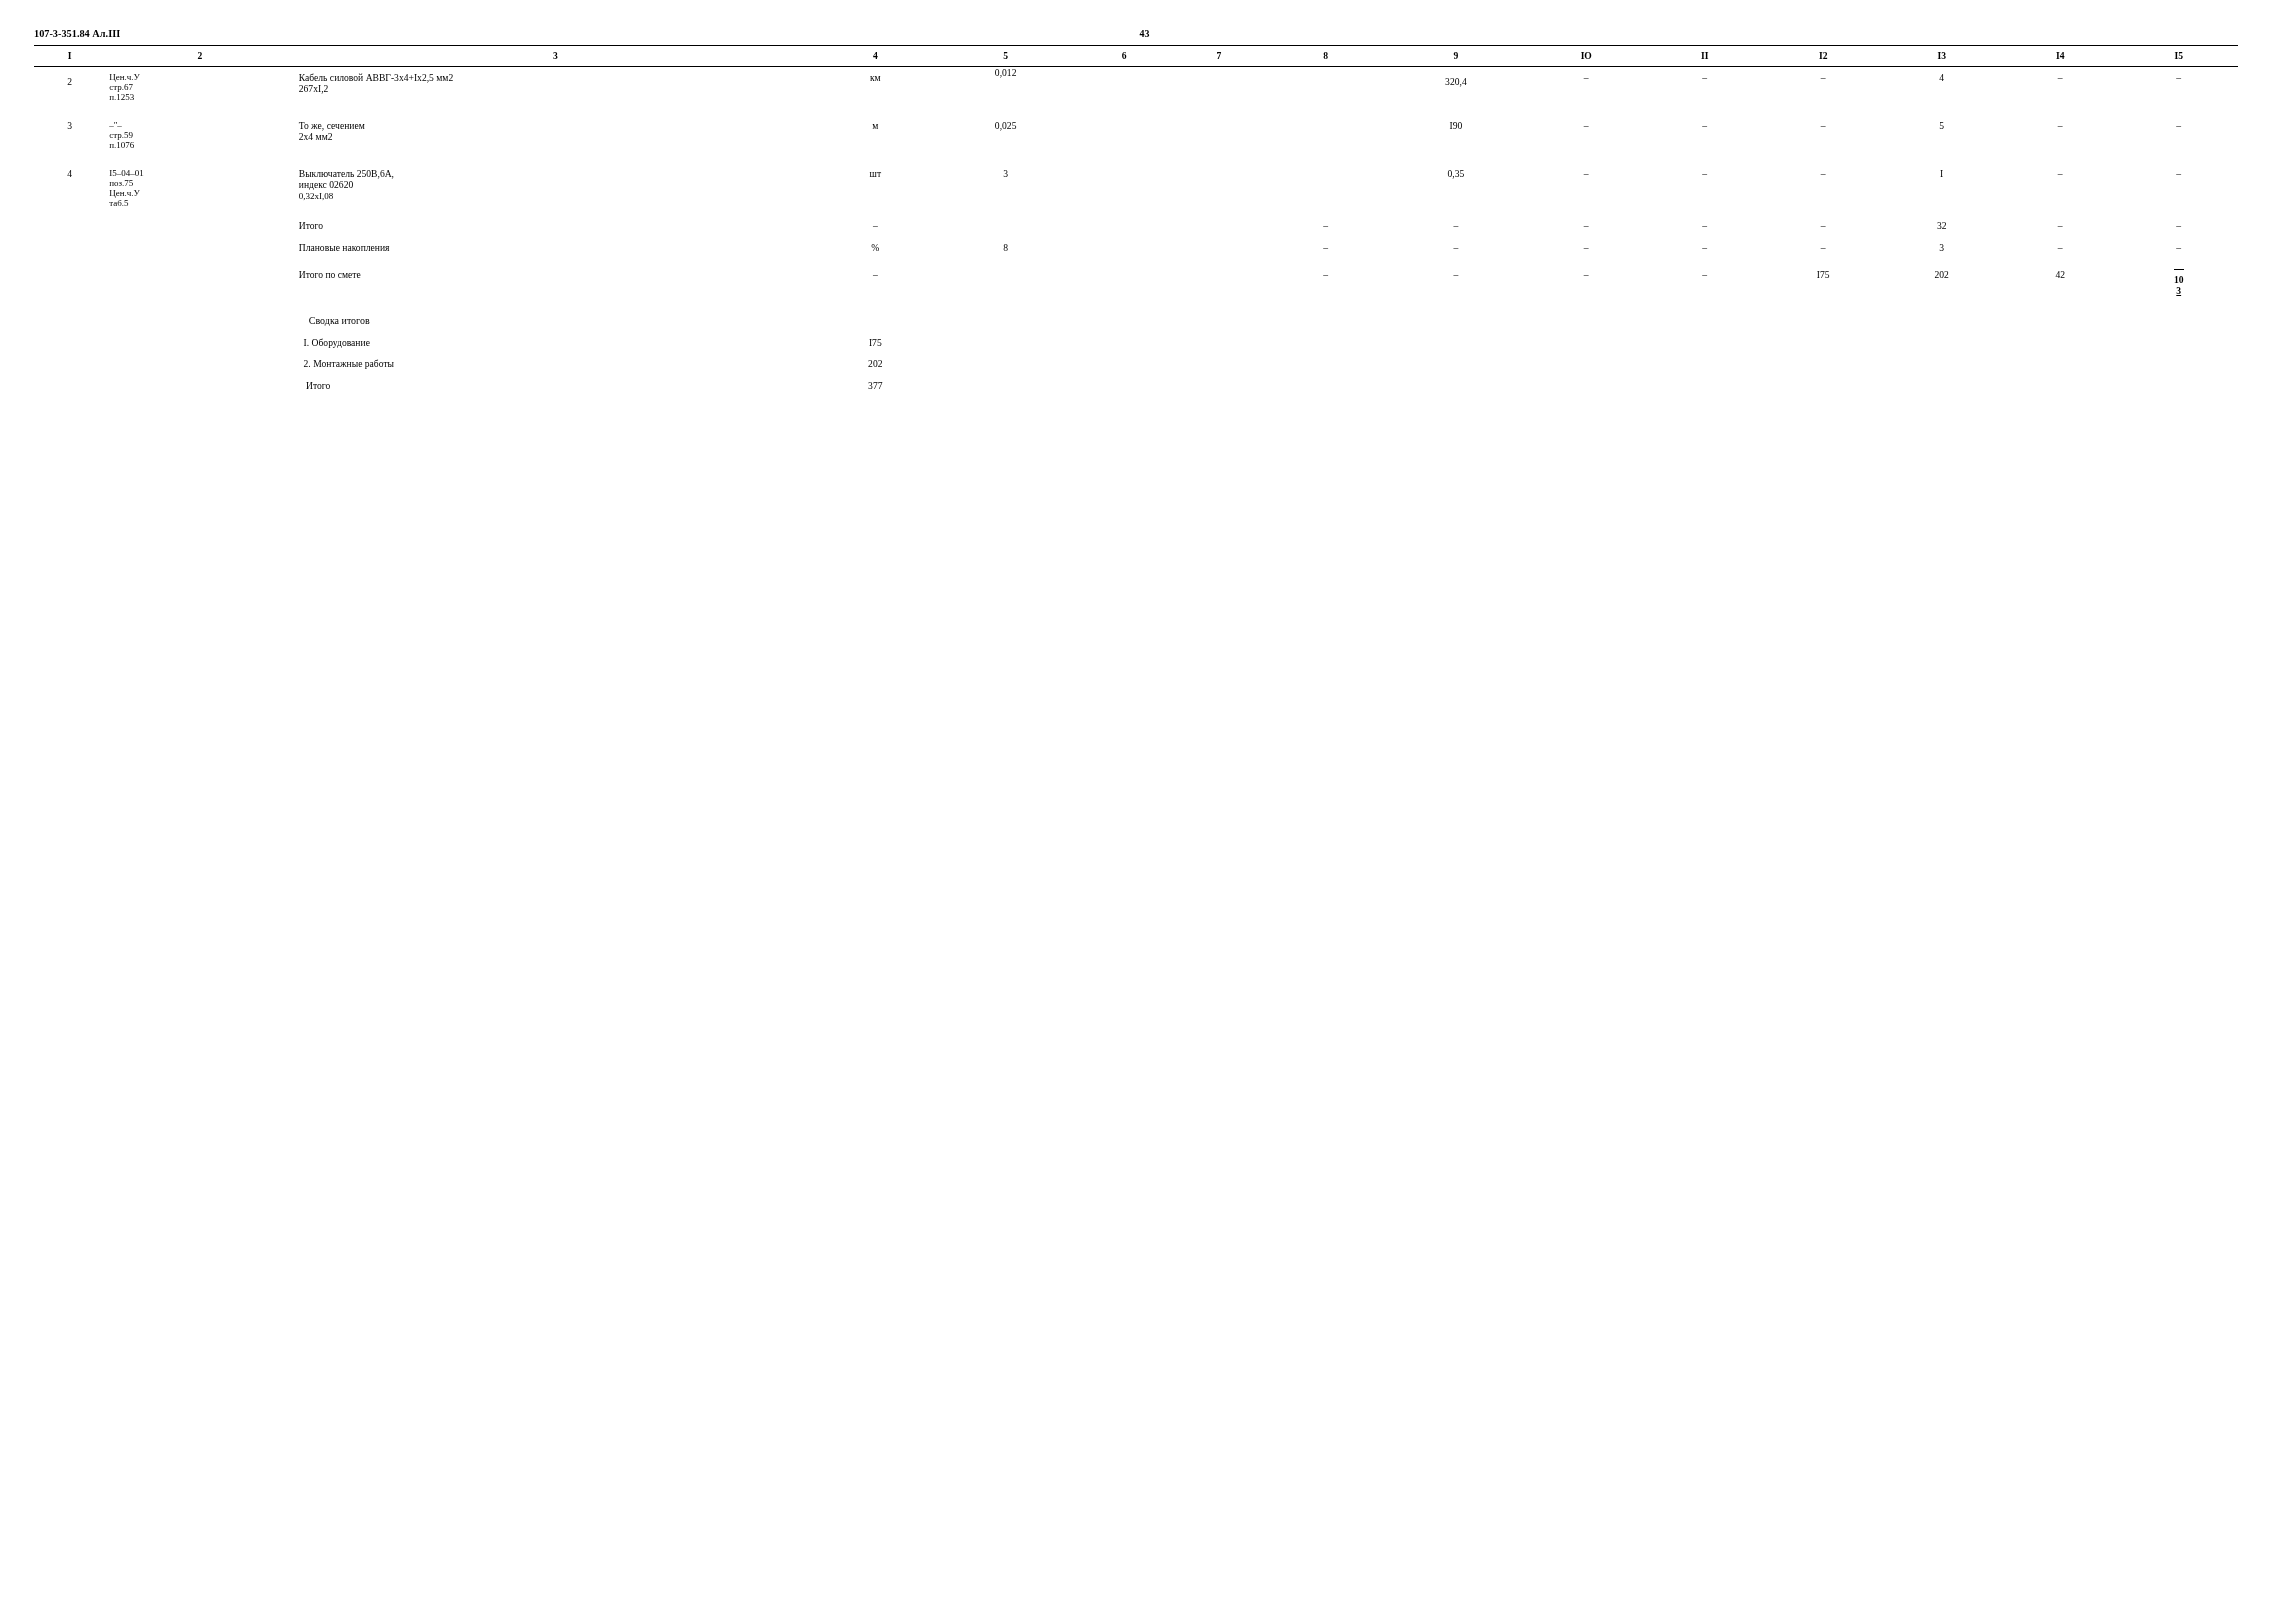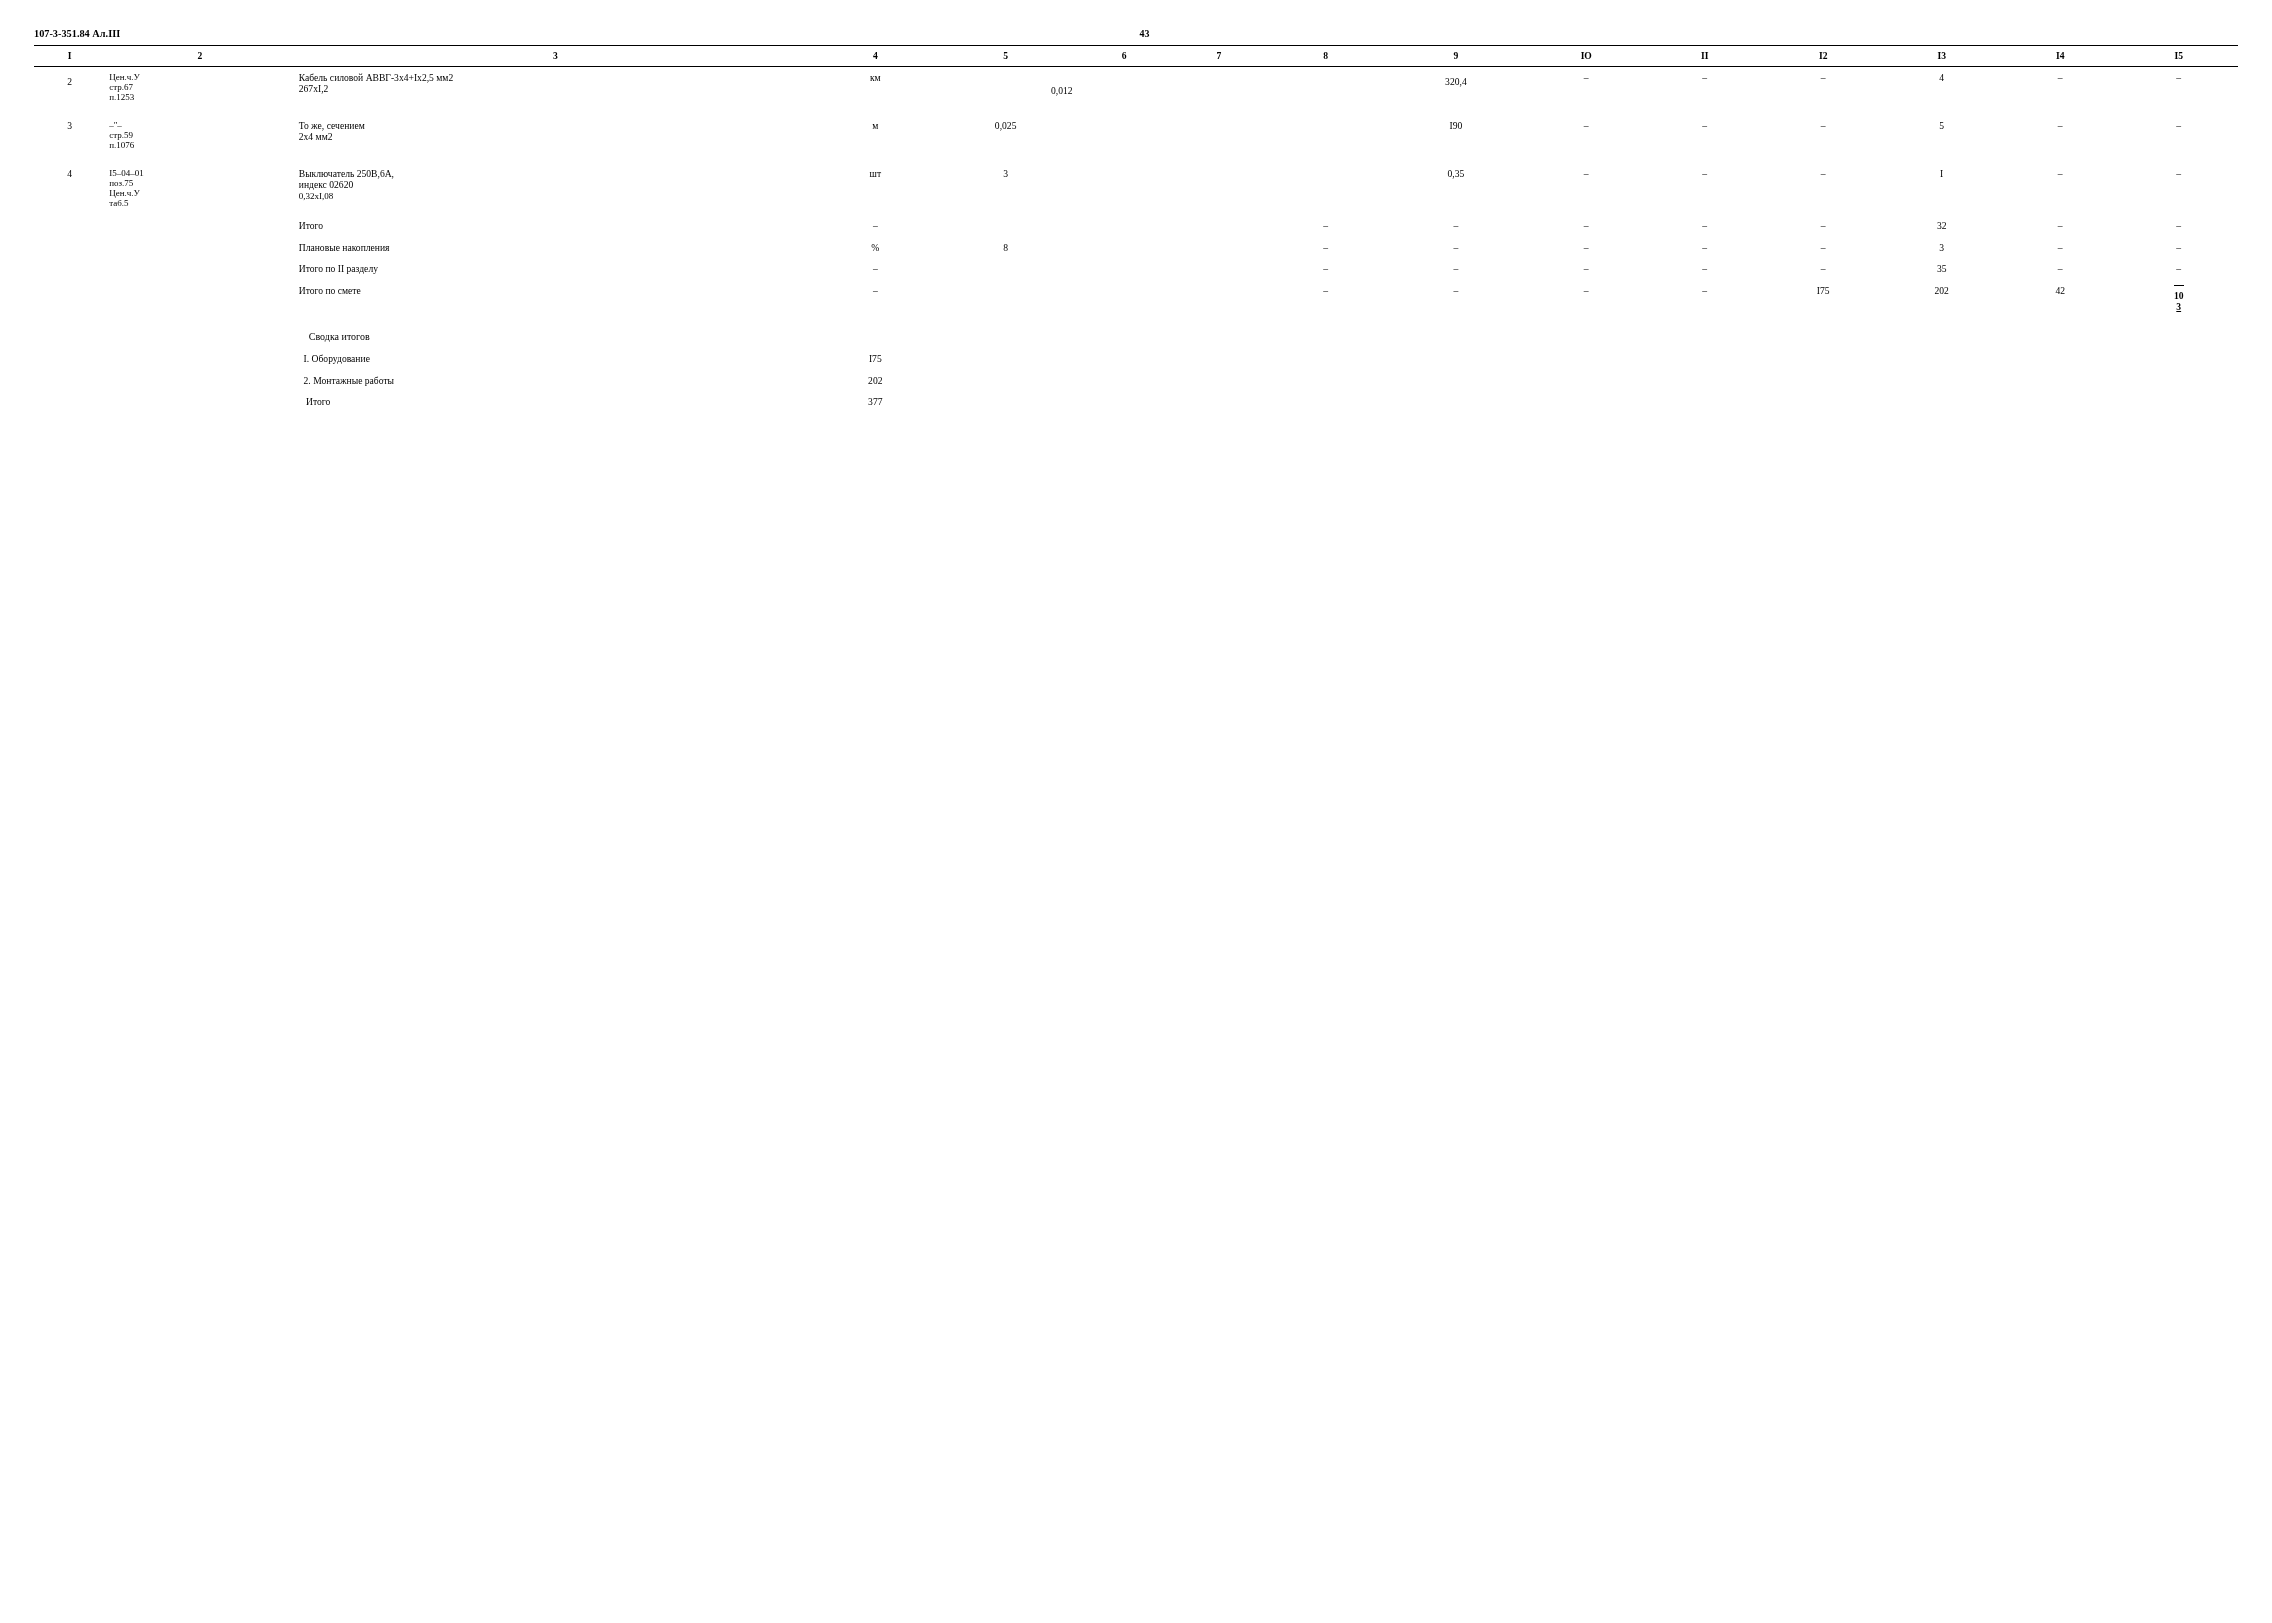--- a/index.html
+++ b/index.html
@@ -100,21 +100,21 @@
     <tr style="margin-top:6.9px;">
       <td class="col-1" style="padding-top:9.6px;">2</td>
       <td class="col-2" style="font-size:9px; padding-top:5.5px;">
         Цен.ч.У<br>стр.67<br>п.1253
       </td>
       <td class="col-3" style="padding-top:5.5px;">
         Кабель силовой АВВГ-3х4+Iх2,5 мм2<br>
         267хI,2
       </td>
       <td class="col-4" style="padding-top:5.5px;">км</td>
-      <td class="col-5" style="padding-top:18px;text-align:right;">0,012</td>
+      <td class="col-5" style="padding-top:0;">0,012</td>
       <td class="col-6"></td>
       <td class="col-7"></td>
       <td class="col-8"></td>
       <td class="col-9" style="padding-top:9px;">320,4</td>
       <td class="col-10" style="padding-top:5.5px;">–</td>
       <td class="col-11" style="padding-top:5.5px;">–</td>
       <td class="col-12" style="padding-top:5.5px;">–</td>
       <td class="col-13" style="padding-top:5.5px;">4</td>
       <td class="col-14" style="padding-top:5.5px;">–</td>
       <td class="col-15" style="padding-top:5.5px;">–</td>
@@ -212,37 +212,20 @@
       <td class="col-11">–</td>
       <td class="col-12">–</td>
       <td class="col-13">3</td>
       <td class="col-14">–</td>
       <td class="col-15">–</td>
     </tr>
     <tr>
         <td colspan="15" style="height:4.1px;"></td>
       </tr>
 
-    <tr>
-      <td class="col-1"></td>
-      <td class="col-2"></td>
-      <td class="col-3">Итого по II разделу</td>
-      <td class="col-4">–</td>
-      <td class="col-5"></td>
-      <td class="col-6"></td>
-      <td class="col-7"></td>
-      <td class="col-8">–</td>
-      <td class="col-9">–</td>
-      <td class="col-10">–</td>
-      <td class="col-11">–</td>
-      <td class="col-12">–</td>
-      <td class="col-13">35</td>
-      <td class="col-14">–</td>
-      <td class="col-15">–</td>
-    </tr>
     <tr>
         <td colspan="15" style="height:4.1px;"></td>
       </tr>
 
     <tr>
       <td class="col-1"></td>
       <td class="col-2"></td>
       <td class="col-3">Итого по смете</td>
       <td class="col-4">–</td>
       <td class="col-5"></td>

